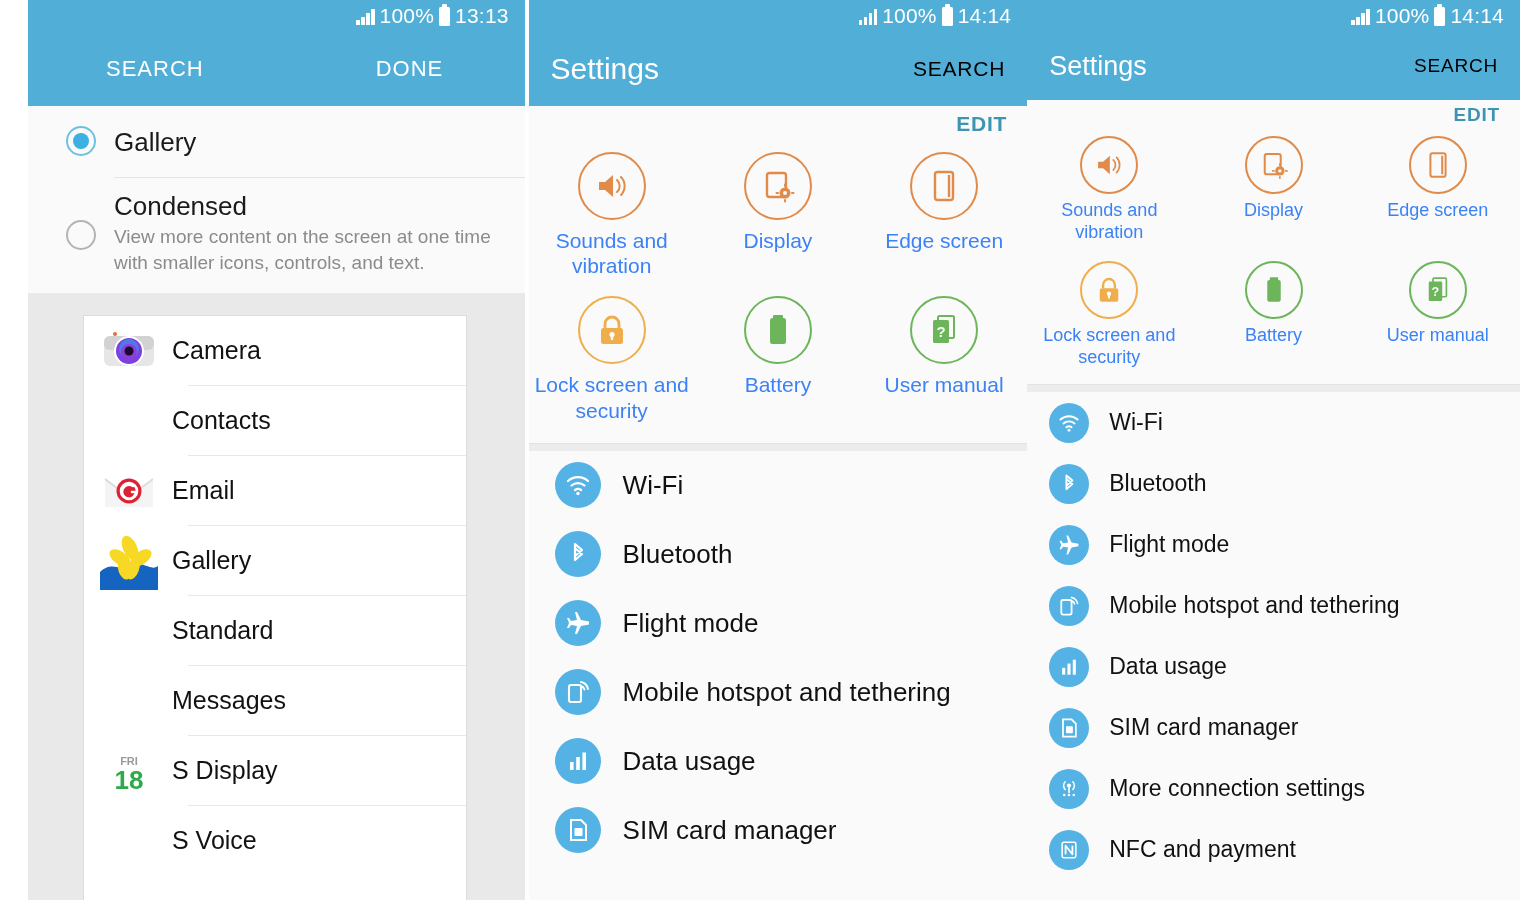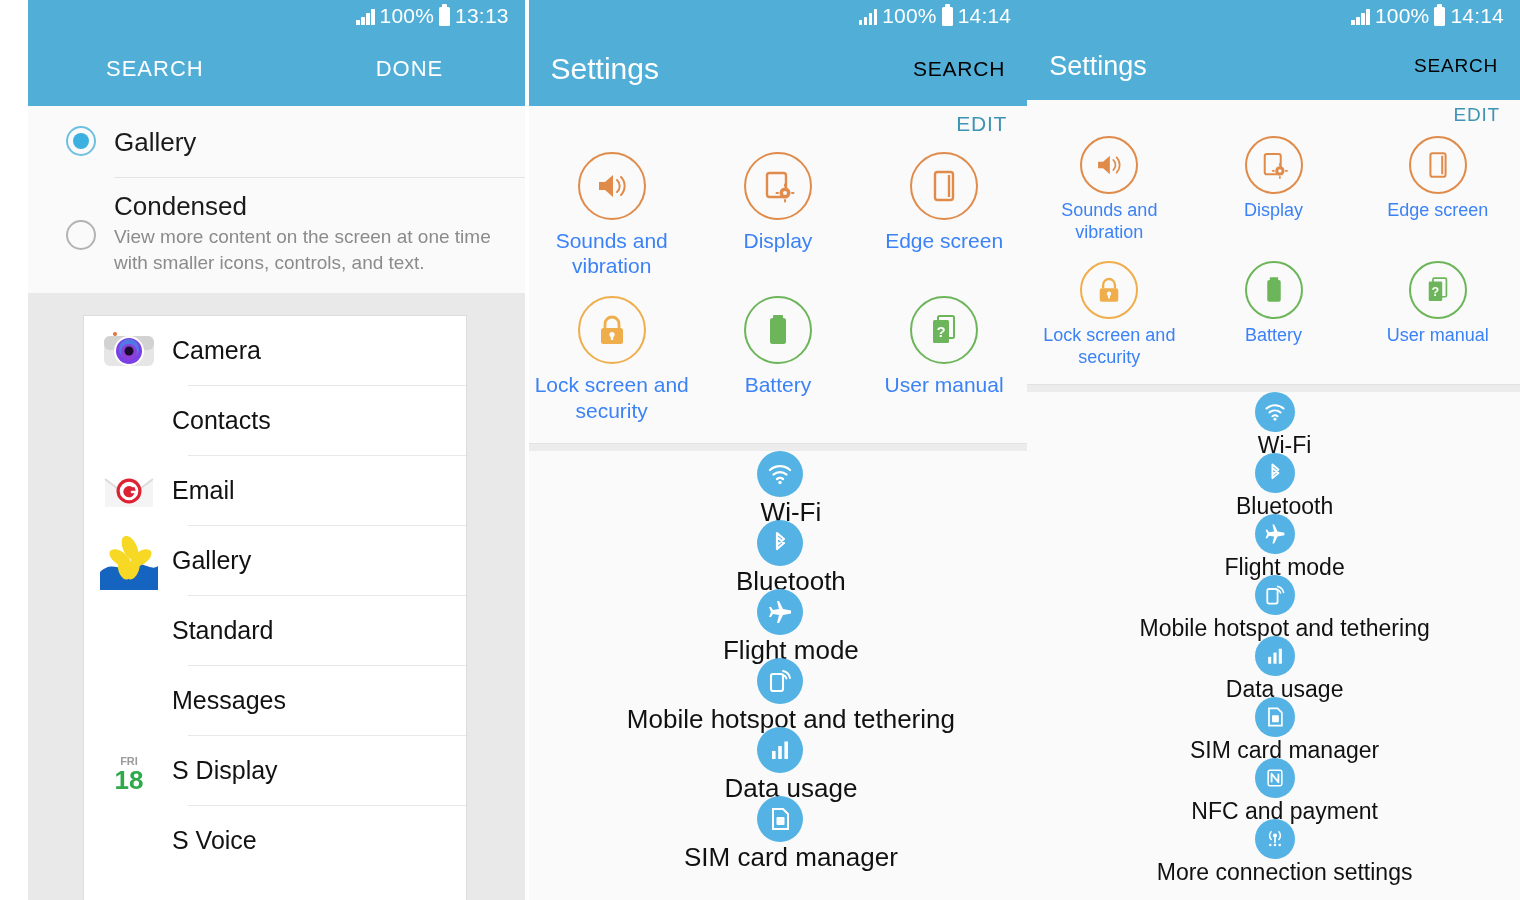--- a/index.html
+++ b/index.html
@@ -96,21 +96,21 @@
   .app-row { display: flex; align-items: center; padding: 0 0 0 16px; height: 69px; }
   .app-row .ico { flex: 0 0 58px; height: 58px; margin-right: 14px; }
   .app-row .lbl { font-size: 25px; color: #121212; flex: 1 1 auto; }
   .app-divider { height: 1px; background: #e8e8e8; margin-left: 104px; }
 
   
   .squircle { width: 58px; height: 58px; border-radius: 17px; position: relative; overflow: hidden; }
 
   
   .editbar { display: flex; justify-content: flex-end; padding: 6px 20px 0 0; background: #fafafa; }
-  .editbar .edit { color: #3e94b3; font-size: 21px; letter-spacing: .8px; }
+  .editbar .edit { color: #3e94b3; font-size: 21px; letter-spacing: .8px; font-weight: bold; }
 
   
   .quick-grid {
     background: #fafafa;
     display: grid; grid-template-columns: repeat(3, 1fr);
     padding: 8px 0 10px 0;
   }
   .q-cell { display: flex; flex-direction: column; align-items: center; padding: 8px 4px 10px; }
   .q-ring {
     border-radius: 50%; display: flex; align-items: center; justify-content: center;
@@ -121,21 +121,21 @@
   .p2 .q-ring { width: 68px; height: 68px; }
   .p2 .q-label { font-size: 21px; }
   .p3 .q-ring { width: 58px; height: 58px; }
   .p3 .q-label { font-size: 18px; margin-top: 6px; }
 
   
   .sep { height: 8px; background: #ececec; border-top: 1px solid #e2e2e2; }
 
   
   .set-list { background: #fafafa; }
-  .set-row { display: flex; align-items: center; flex-direction: column; }
+  .set-row { display: flex; align-items: center; }
   .set-row .circ {
     border-radius: 50%; background: #54b3e4;
     display: flex; align-items: center; justify-content: center;
     flex: 0 0 auto;
   }
   .set-row .lbl { color: #111111; }
 
   .p2 .set-row { height: 69px; padding-left: 26px; }
   .p2 .set-row .circ { width: 46px; height: 46px; margin-right: 22px; }
   .p2 .set-row .lbl { font-size: 26px; }
@@ -646,38 +646,38 @@
           <svg width="24" height="24" viewBox="0 0 28 28">
               <path d="M7 4h10l5 5v15H7z" fill="none" stroke="#fff" stroke-width="2"></path>
               <rect x="10.5" y="12" width="8" height="8" rx="1" fill="#fff"></rect>
             </svg>
         </span>
         <span class="lbl">SIM card manager</span>
       </div>
       <div class="set-row">
         <span class="circ">
           <svg width="24" height="24" viewBox="0 0 28 28">
-              <rect x="6" y="5" width="16" height="18" rx="2" fill="none" stroke="#fff" stroke-width="1.8"></rect>
-              <path d="M10 19V9l8 10V9" fill="none" stroke="#fff" stroke-width="2.1" stroke-linejoin="round"></path>
-            </svg>
-        </span>
-        <span class="lbl">NFC and payment</span>
-      </div>
-      <div class="set-row">
-        <span class="circ">
-          <svg width="24" height="24" viewBox="0 0 28 28">
               <circle cx="14" cy="10" r="2.4" fill="#fff"></circle>
               <path d="M9.5 5.5a6.5 6.5 0 0 0 0 9" fill="none" stroke="#fff" stroke-width="1.8" stroke-linecap="round"></path>
               <path d="M18.5 5.5a6.5 6.5 0 0 1 0 9" fill="none" stroke="#fff" stroke-width="1.8" stroke-linecap="round"></path>
               <line x1="14" y1="12.5" x2="14" y2="18" stroke="#fff" stroke-width="1.9" stroke-linecap="round"></line>
               <g fill="#fff">
                 <circle cx="8.5" cy="21" r="1.5"></circle>
                 <circle cx="14" cy="21" r="1.5"></circle>
                 <circle cx="19.5" cy="21" r="1.5"></circle>
               </g>
             </svg>
         </span>
         <span class="lbl">More connection settings</span>
       </div>
+      <div class="set-row">
+        <span class="circ">
+          <svg width="24" height="24" viewBox="0 0 28 28">
+              <rect x="6" y="5" width="16" height="18" rx="2" fill="none" stroke="#fff" stroke-width="1.8"></rect>
+              <path d="M10 19V9l8 10V9" fill="none" stroke="#fff" stroke-width="2.1" stroke-linejoin="round"></path>
+            </svg>
+        </span>
+        <span class="lbl">NFC and payment</span>
+      </div>
     </div>
   </div>
 
 </div>
 
 </body></html>

